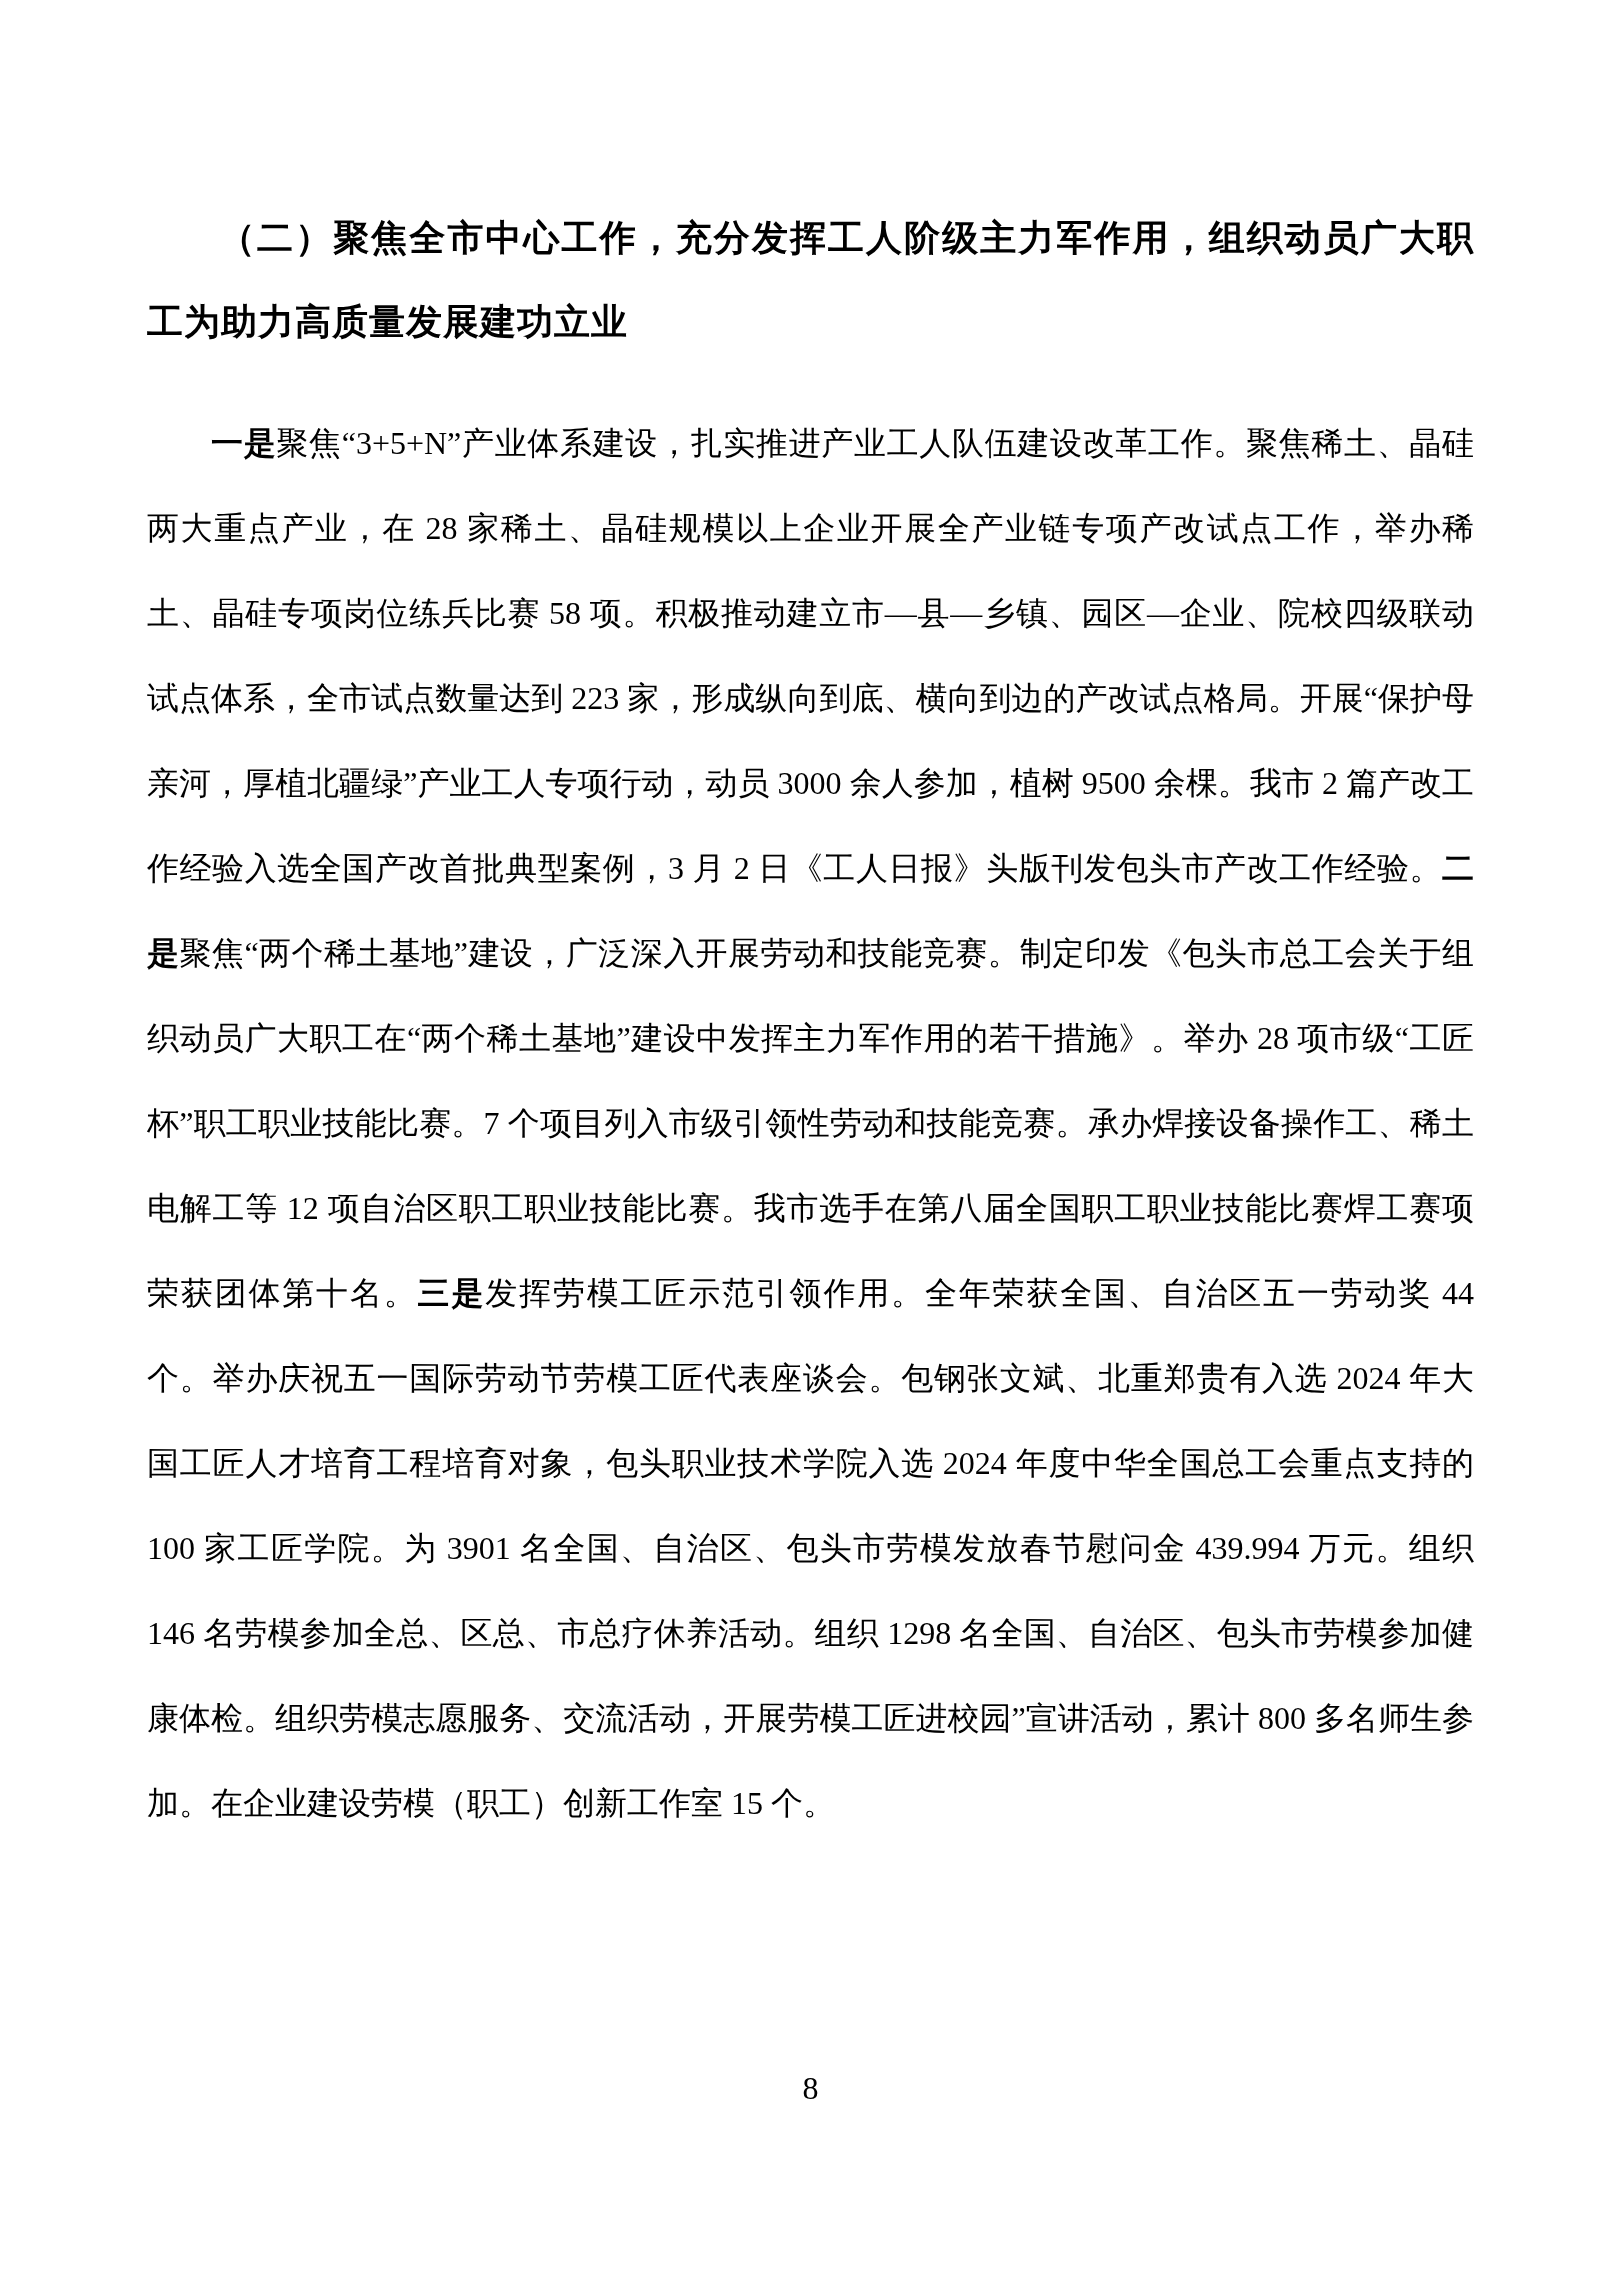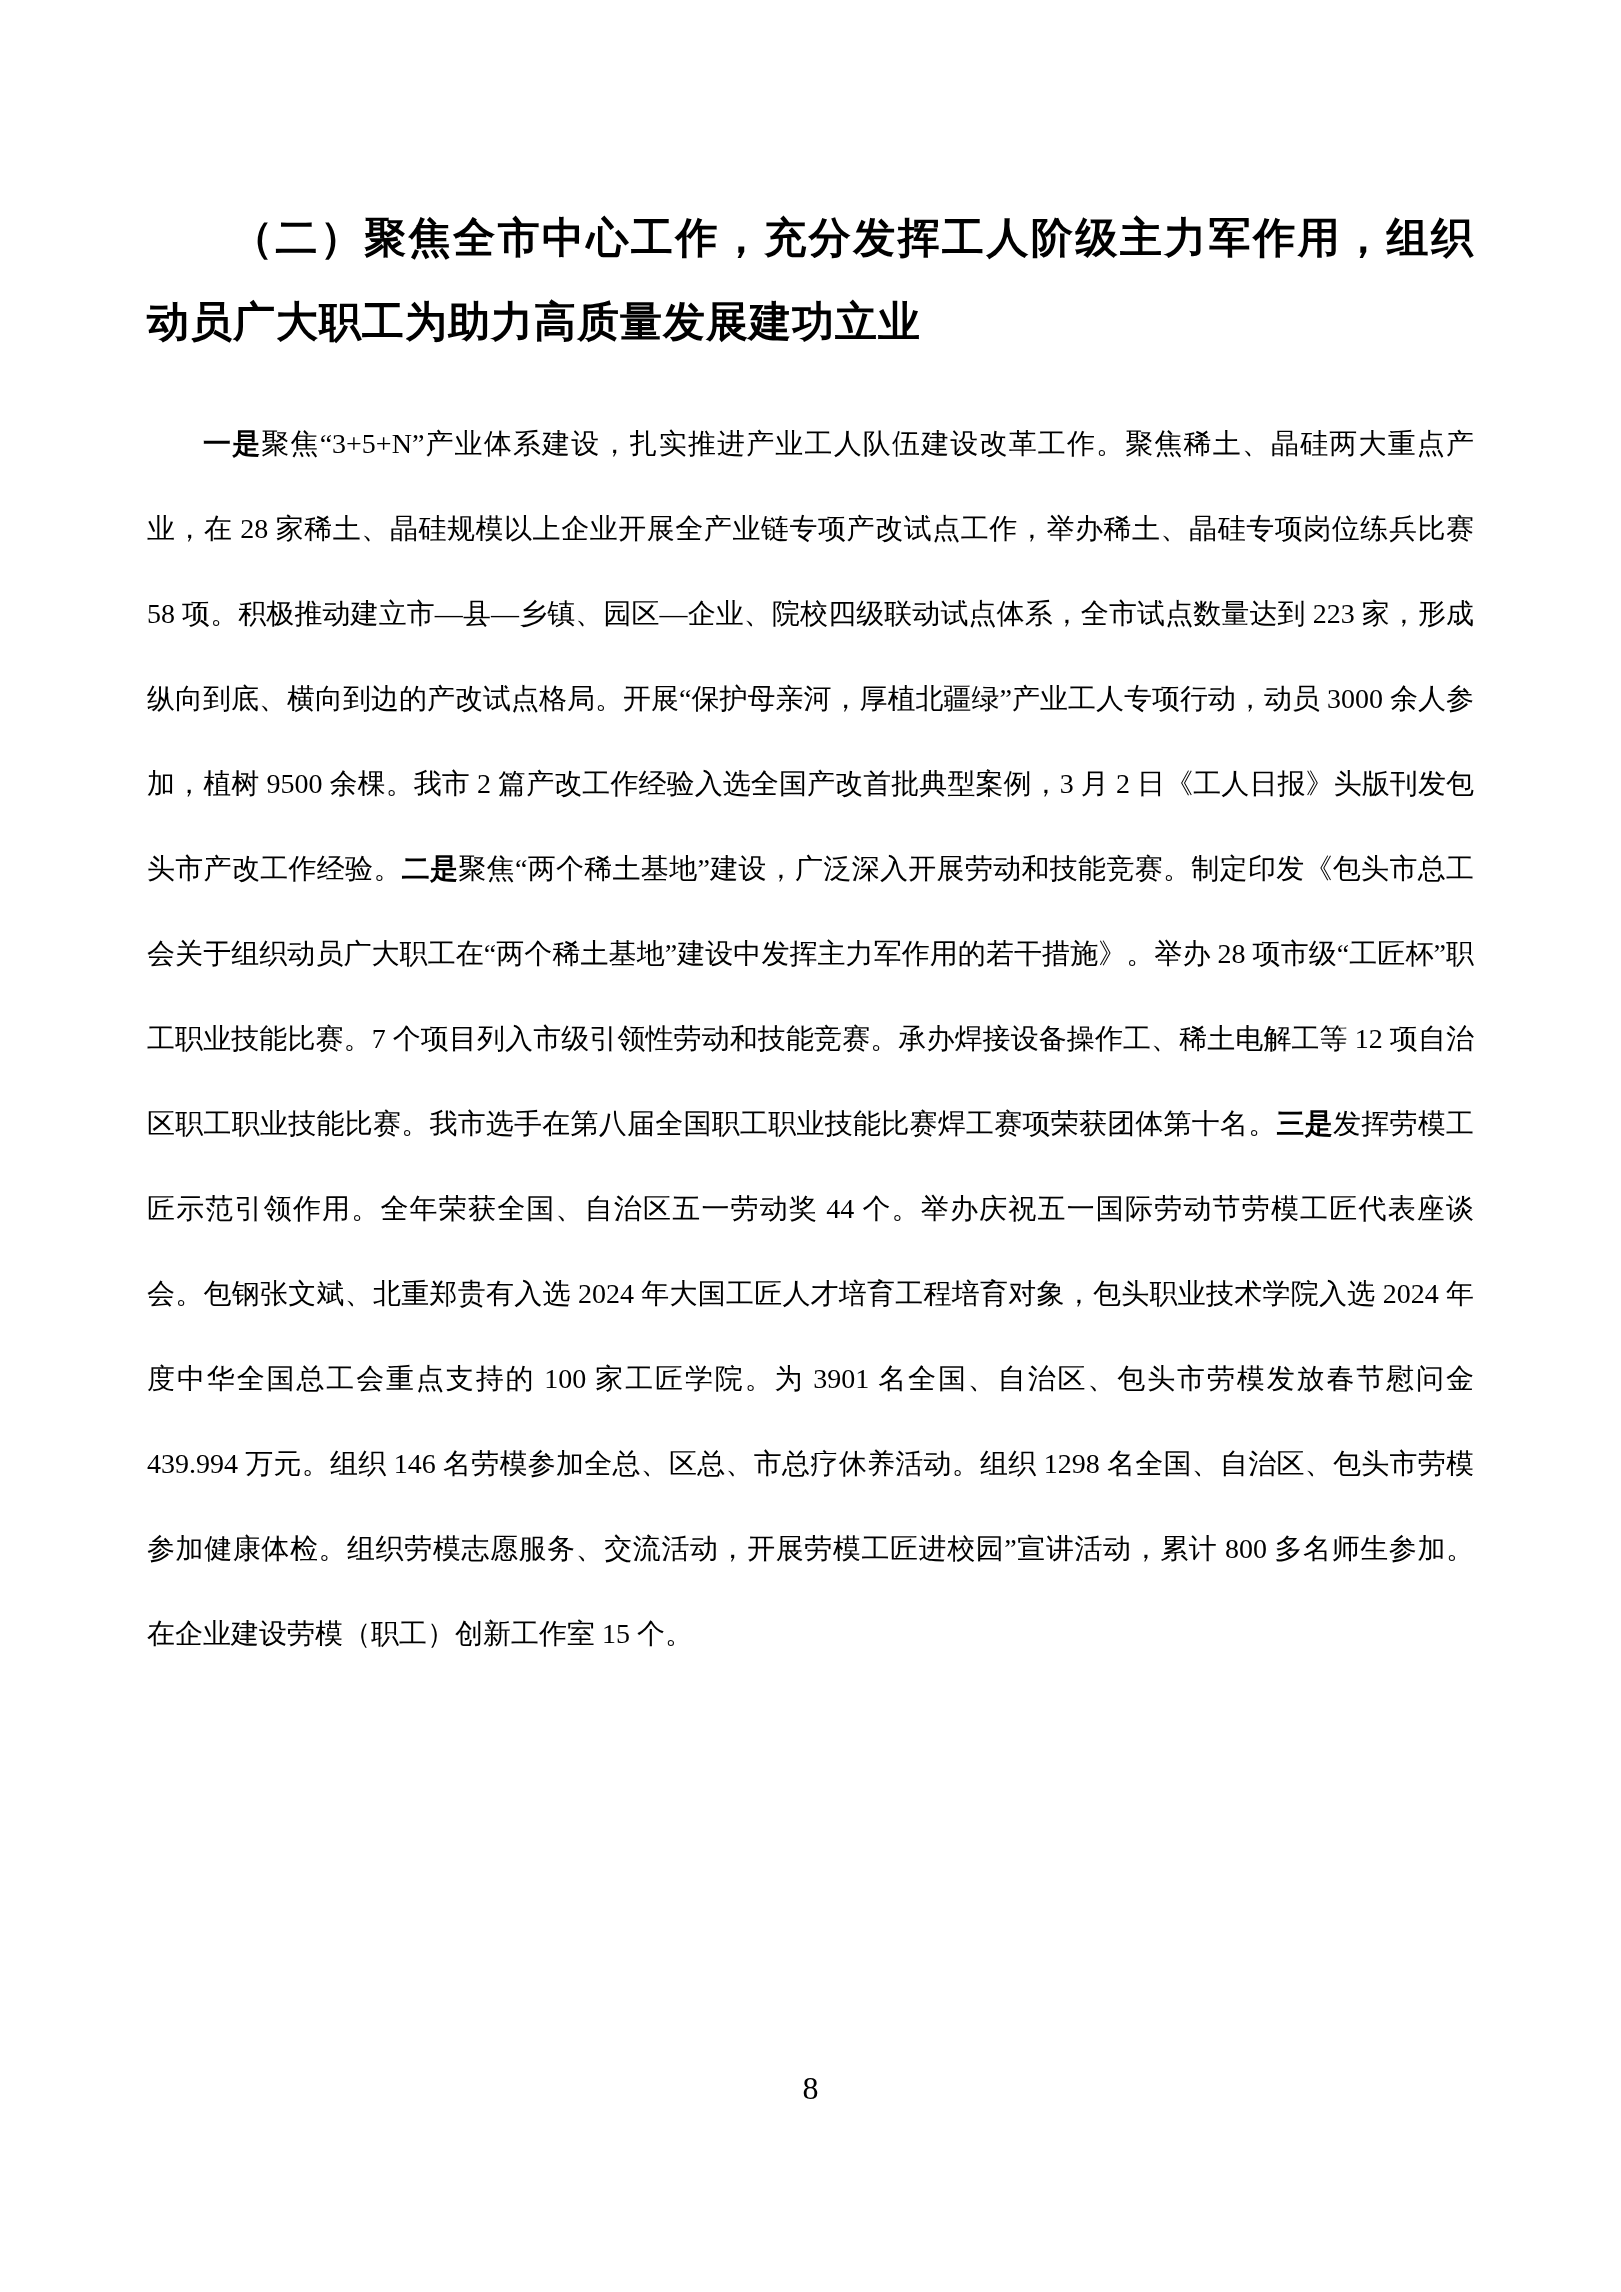--- a/index.html
+++ b/index.html
@@ -19,30 +19,30 @@
     box-sizing: border-box;
   }
   .content {
     position: absolute;
     left: 147px;
     right: 147px;
     top: 196px;
   }
   .heading {
     margin: 0;
-    font-size: 42px;
+    font-size: 36px;
     font-weight: bold;
     line-height: 84px;
     text-align: justify;
     text-indent: 2em;
     letter-spacing: 1px;
   }
   .body-para {
     margin: 37px 0 0 0;
-    font-size: 28px;
+    font-size: 32px;
     font-weight: normal;
     line-height: 85px;
     text-align: justify;
     text-indent: 2em;
   }
   .body-para .run-bold {
     font-weight: bold;
   }
   .footer {
     position: absolute;

